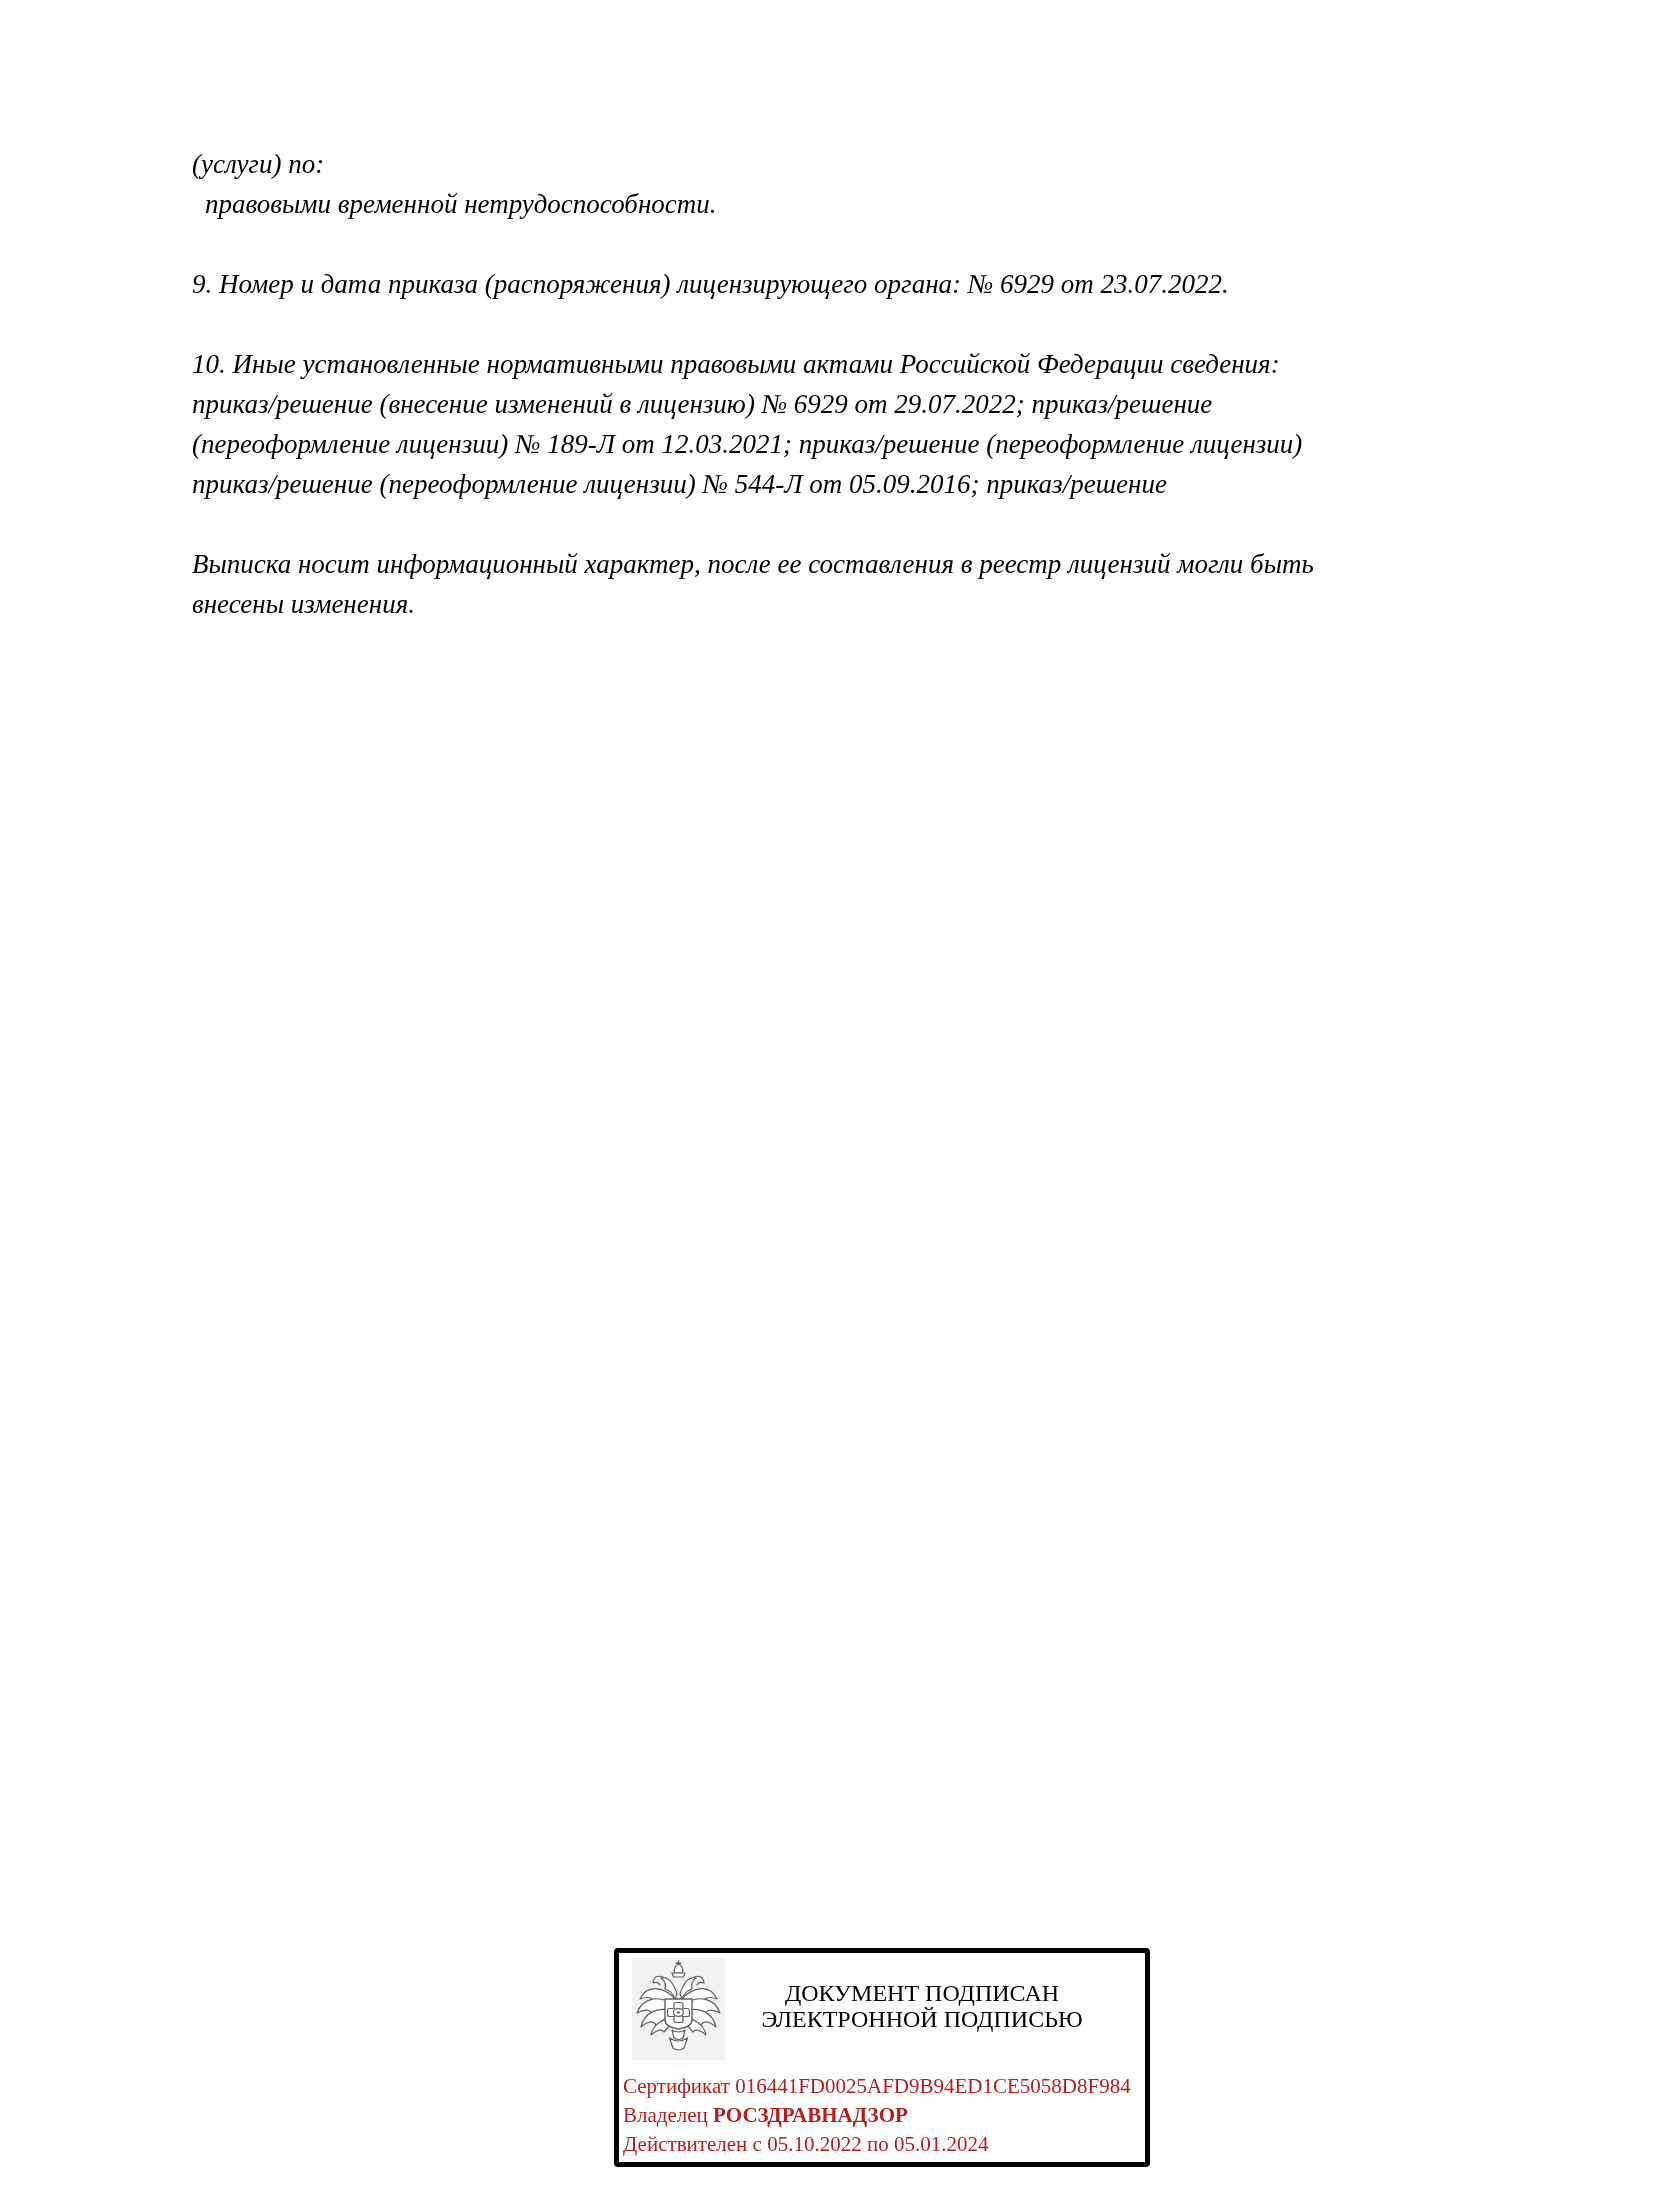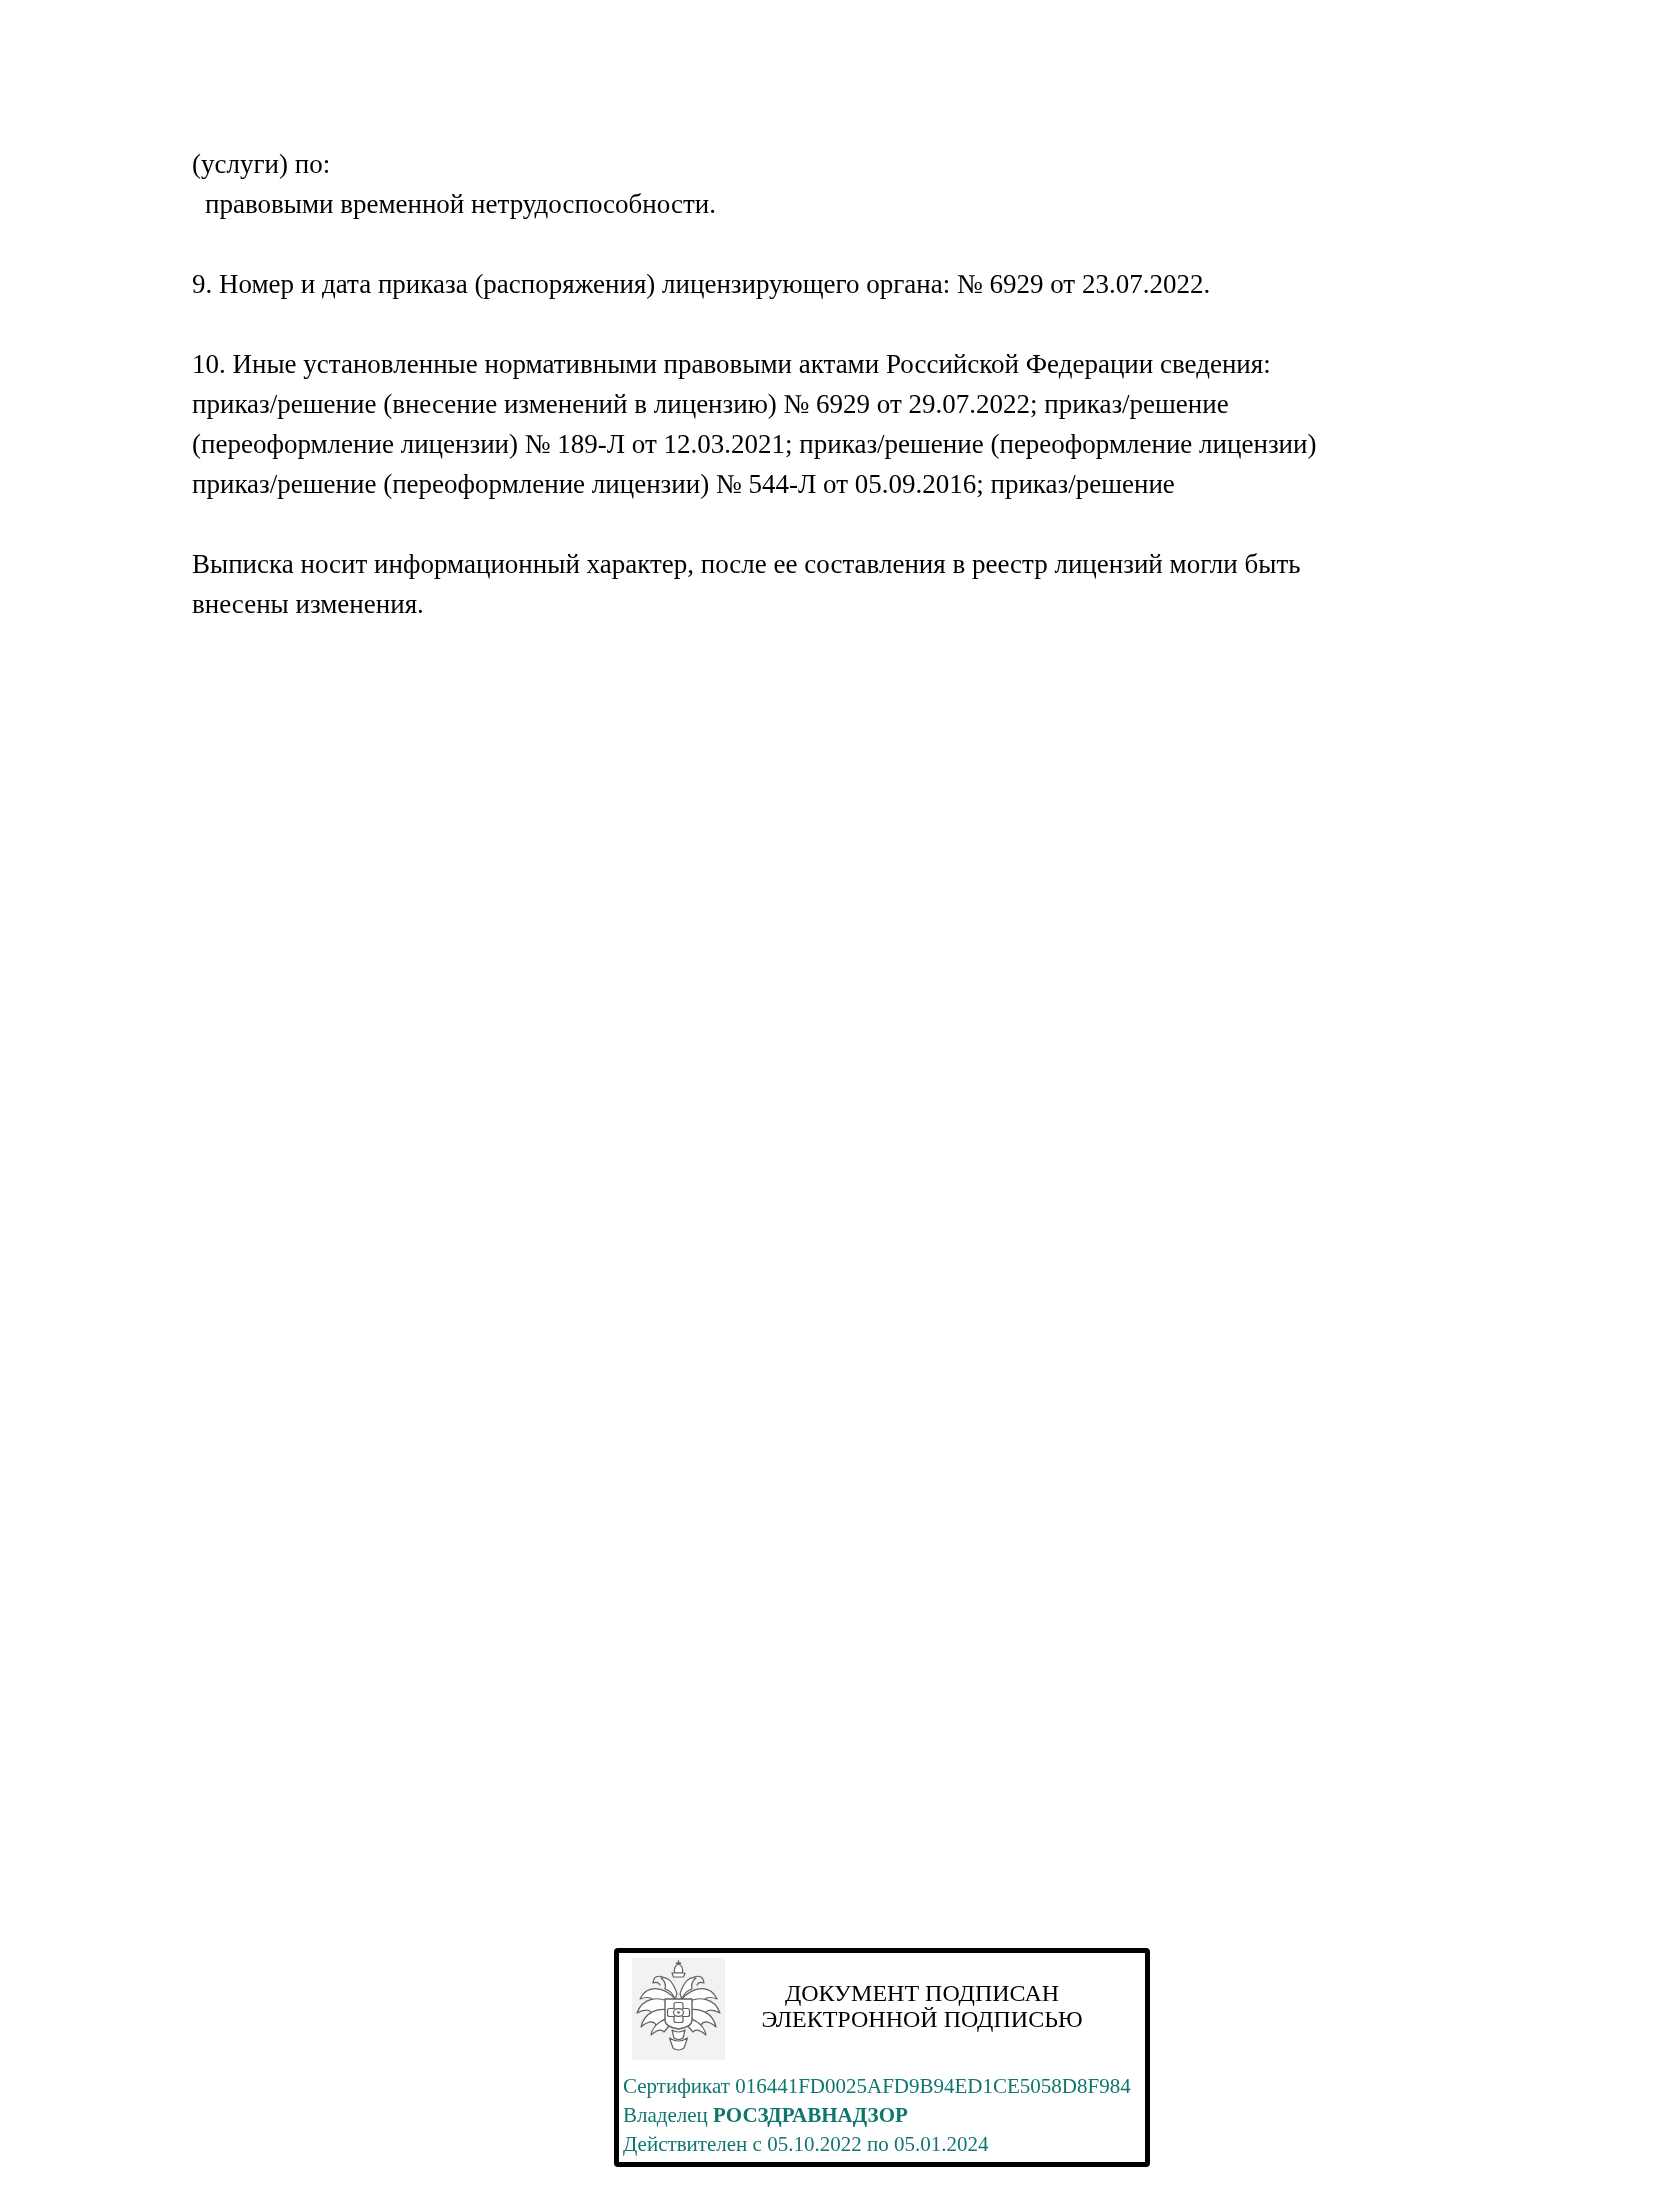--- a/index.html
+++ b/index.html
@@ -21,20 +21,21 @@
     position: absolute;
     left: 192px;
     top: 144px;
     font-size: 27px;
     color: #000000;
   }
   .doc-text .line {
     height: 40px;
     line-height: 40px;
     white-space: pre;
+    font-style: italic;
   }
   .doc-text .line.indent {
     padding-left: 13px;
   }
   
   .stamp {
     position: absolute;
     left: 614px;
     top: 1948px;
     width: 536px;
@@ -64,21 +65,21 @@
     color: #000000;
     white-space: nowrap;
   }
   .stamp-details {
     position: absolute;
     left: 4px;
     right: 4px;
     top: 119px;
     font-size: 21px;
     line-height: 29px;
-    color: #0f766e;
+    color: #b91c1c;
     white-space: nowrap;
   }
   .stamp-details b { font-weight: bold; text-align: right; }
 </style>
 </head>
 <body>
 
 <div class="page">
 
   <div class="doc-text">

